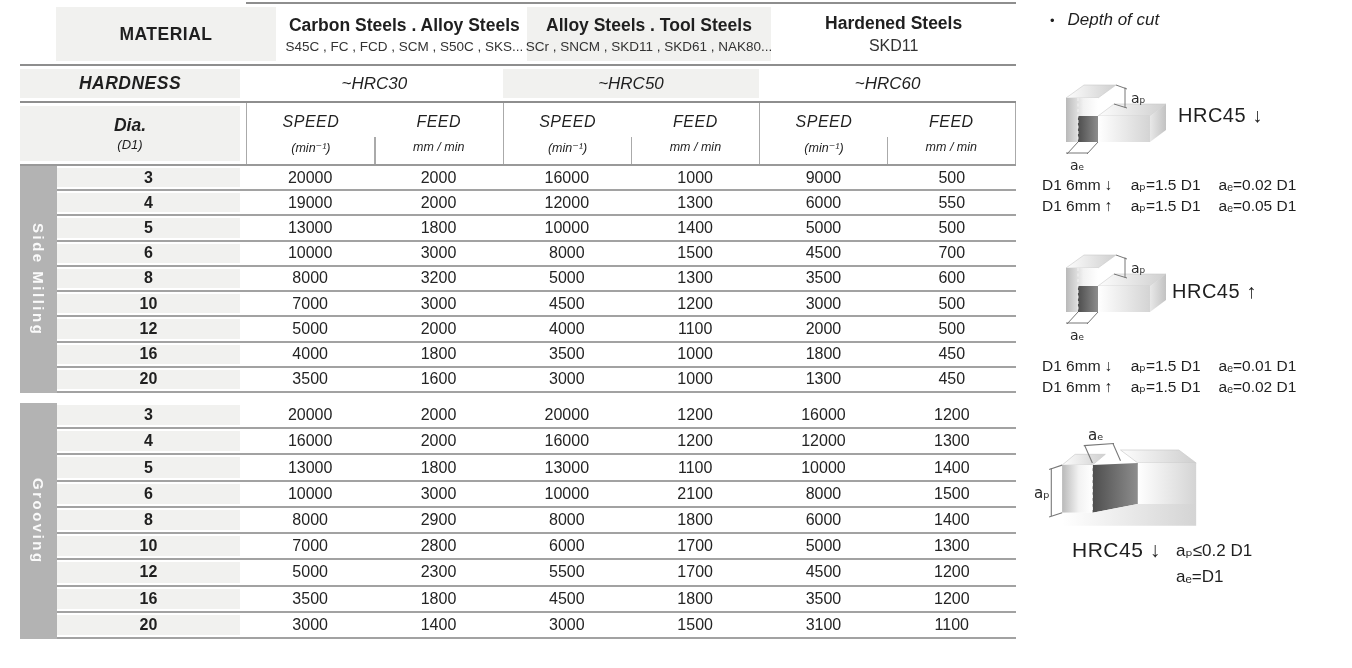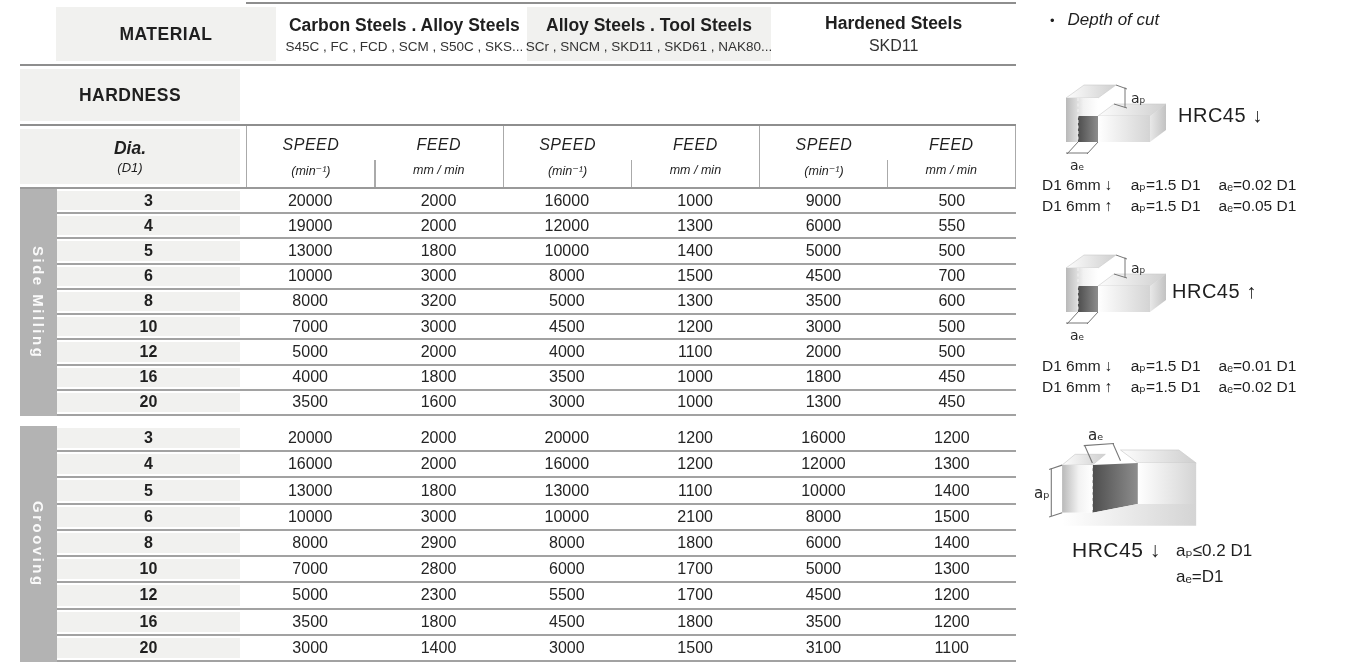--- a/index.html
+++ b/index.html
@@ -5,21 +5,21 @@
   html,body{margin:0;padding:0;}
   body{
     width:1352px;height:668px;position:relative;background:#ffffff;
     font-family:"Liberation Sans","DejaVu Sans",sans-serif;color:#1f1f1f;overflow:hidden;
   }
   .top-rule{position:absolute;left:246px;top:2px;width:770px;height:2px;background:#8e8e8e;}
   .sheet{position:absolute;left:20px;top:4px;width:996px;}
   
   .hrow{display:flex;box-sizing:border-box;}
   .hrow1{height:62px;border-bottom:2px solid #8e8e8e;padding-left:36px;}
-  .hrow2{height:60px;border-bottom:2px solid #8e8e8e;}
+  .hrow2{height:37px;border-bottom:2px solid #8e8e8e;font-style:italic;}
   .hrow3{height:63px;border-bottom:2px solid #999;font-style:italic;}
   .hleft{width:220px;margin-right:6px;background:#f1f1ef;display:flex;flex-direction:column;
          align-items:center;justify-content:center;box-sizing:border-box;
          border-top:3px solid #fff;border-bottom:3px solid #fff;}
   .hdata{flex:1;display:flex;}
   .hgroup{width:33.333%;display:flex;flex-direction:column;align-items:center;justify-content:center;box-sizing:border-box;}
   .shaded{background:#f1f1ef;border-top:3px solid #fff;border-bottom:3px solid #fff;}
   .hlabel{font-weight:bold;font-size:17.5px;letter-spacing:.5px;}
   .group-title{font-weight:bold;font-size:17.5px;white-space:nowrap;text-align:center;}
   .group-grades{font-size:13.5px;color:#333;margin-top:3px;white-space:nowrap;}
@@ -104,20 +104,31 @@
         <div class="group-title">Hardened Steels</div>
         <div class="group-grades" style="font-size:16px">SKD11</div>
       </div>
     </div>
   </div>
 
   <div class="hrow hrow2">
     <div class="hleft">
       <div class="hlabel">HARDNESS</div>
     </div>
+    <div class="hdata">
+      <div class="hgroup">
+        <div class="hval">~HRC30</div>
+      </div>
+      <div class="hgroup shaded">
+        <div class="hval">~HRC50</div>
+      </div>
+      <div class="hgroup">
+        <div class="hval">~HRC60</div>
+      </div>
+    </div>
   </div>
 
   <div class="hrow hrow3">
     <div class="hleft">
       <div class="dia-title">Dia.</div>
       <div class="dia-sub">(D1)</div>
     </div>
     <div class="hdata">
       <div class="sfgroup">
         <div class="sfcell">

